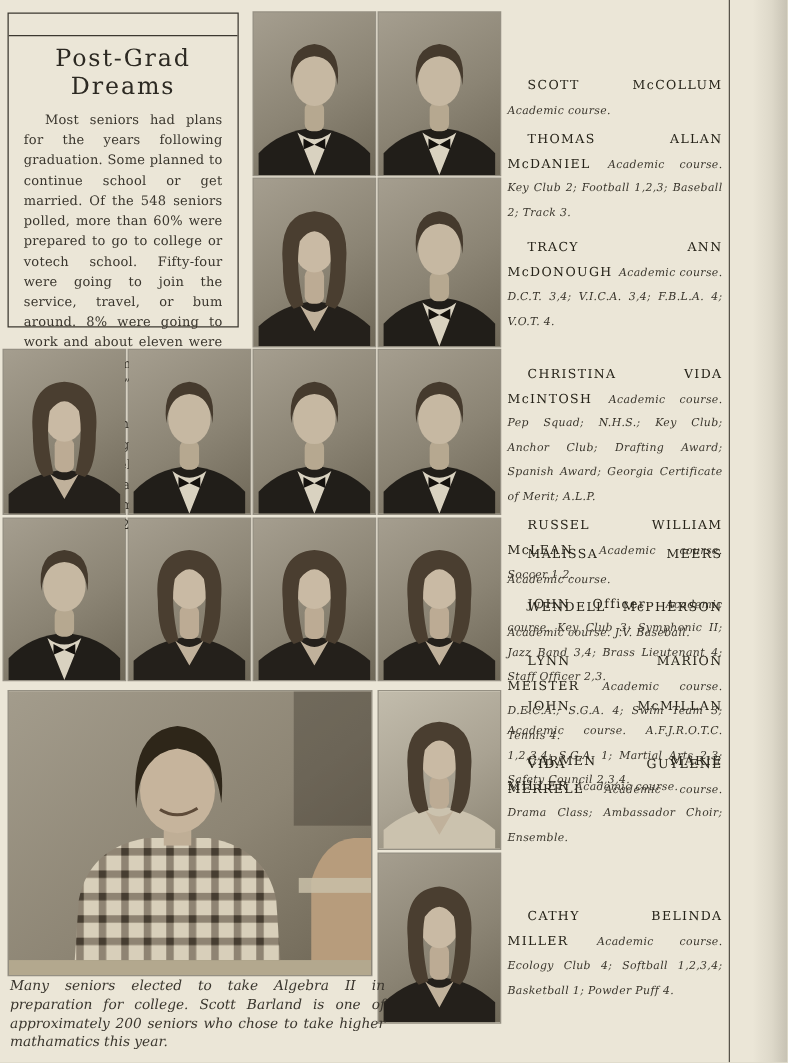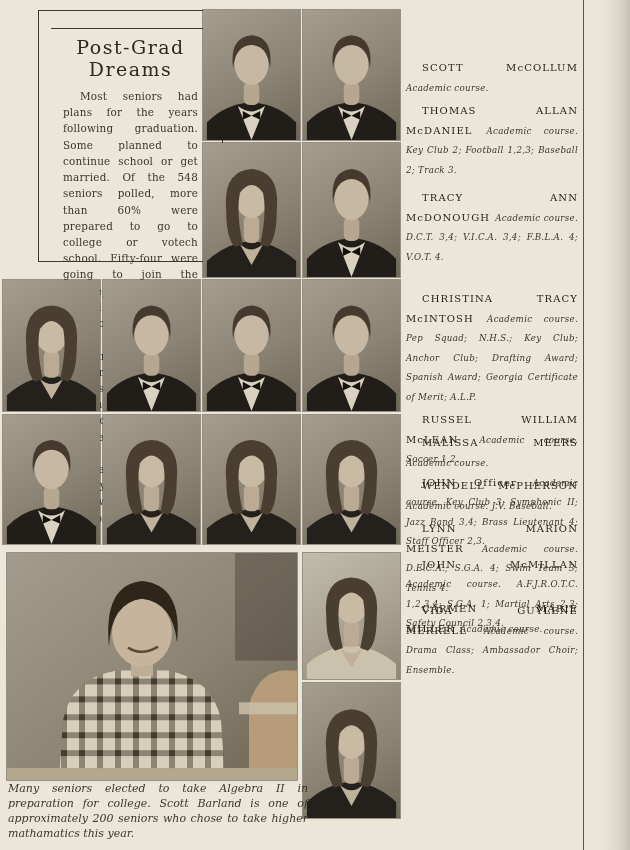--- a/index.html
+++ b/index.html
@@ -7,21 +7,21 @@
     position:relative;width:630px;height:850px;margin:0 auto;overflow:hidden;
     background:#ebe6d7;
     font-family:"DejaVu Serif","Liberation Serif",serif;color:#33302a;
   }
   .scan-edge{position:absolute;right:0;top:0;width:28px;height:100%;
     background:linear-gradient(90deg,rgba(100,95,80,0) 0%,rgba(100,95,80,0.10) 55%,rgba(70,65,52,0.22) 100%);pointer-events:none;}
   .rule-right{position:absolute;left:583px;top:0;width:1px;height:850px;background:#57534a;}
 
   
   .sidebar-box{position:absolute;left:6px;top:10px;width:185px;height:252px;
-    border:1.5px solid #3c3830;box-sizing:border-box;padding:0 24px;background:transparent;margin-left:32px;}
+    border:1.5px solid #3c3830;box-sizing:border-box;padding:0 12px;background:transparent;}
   .sidebar-rule{border:0;border-top:1.5px solid #3c3830;margin:17px -12px 0 -12px;}
   .sidebar-title{font-size:19px;font-weight:normal;letter-spacing:1.5px;word-spacing:4px;
     text-align:center;margin:7px 0 8px 0;color:#2c2922;}
   .sidebar-body{font-size:10.4px;line-height:1.56;text-align:justify;text-indent:17px;
     margin:0;color:#3a362e;letter-spacing:0.2px;}
 
   
   .photo{position:absolute;overflow:hidden;box-shadow:0 0 0 1px rgba(45,40,28,0.45);
     background:linear-gradient(150deg,#a59e8f 0%,#8b8474 55%,#6f6858 100%);}
   .photo.light{background:linear-gradient(150deg,#c2bcac 0%,#a9a292 55%,#8d8675 100%);}
@@ -224,37 +224,40 @@
     <div class="group" style="top:56px">
       <p class="entry"><span class="ename">SCOTT McCOLLUM</span> <span class="edet">Academic course.</span></p>
       <p class="entry"><span class="ename">THOMAS ALLAN McDANIEL</span> <span class="edet">Academic course. Key Club 2; Football 1,2,3; Baseball 2; Track 3.</span></p>
     </div>
 
     <div class="group" style="top:186px">
       <p class="entry"><span class="ename">TRACY ANN McDONOUGH</span> <span class="edet">Academic course. D.C.T. 3,4; V.I.C.A. 3,4; F.B.L.A. 4; V.O.T. 4.</span></p>
     </div>
 
     <div class="group" style="top:287px">
-      <p class="entry"><span class="ename">CHRISTINA TRACY McINTOSH</span> <span class="edet">Academic course. Pep Squad; N.H.S.; Key Club; Anchor Club; Drafting Award; Spanish Award; Georgia Certificate of Merit; A.L.P.</span></p>
+      <p class="entry"><span class="ename">CHRISTINA VIDA McINTOSH</span> <span class="edet">Academic course. Pep Squad; N.H.S.; Key Club; Anchor Club; Drafting Award; Spanish Award; Georgia Certificate of Merit; A.L.P.</span></p>
       <p class="entry"><span class="ename">RUSSEL WILLIAM McLEAN</span> <span class="edet">Academic course. Soccer 1,2.</span></p>
       <p class="entry"><span class="ename">JOHN Officer</span> <span class="edet">Academic course. Key Club 3; Symphonic II; Jazz Band 3,4; Brass Lieutenant 4; Staff Officer 2,3.</span></p>
       <p class="entry"><span class="ename">JOHN McMILLAN</span> <span class="edet">Academic course. A.F.J.R.O.T.C. 1,2,3,4; S.G.A. 1; Martial Arts 2,3; Safety Council 2,3,4.</span></p>
     </div>
 
     <div class="group" style="top:431px">
       <p class="entry"><span class="ename">MALISSA MEERS</span> <span class="edet">Academic course.</span></p>
       <p class="entry"><span class="ename">WENDELL McPHERSON</span> <span class="edet">Academic course. J.V. Baseball.</span></p>
       <p class="entry"><span class="ename">LYNN MARION MEISTER</span> <span class="edet">Academic course. D.E.C.A.; S.G.A. 4; Swim Team 3; Tennis 4.</span></p>
       <p class="entry"><span class="ename">VIDA GUYLENE MERRELL</span> <span class="edet">Academic course. Drama Class; Ambassador Choir; Ensemble.</span></p>
     </div>
 
     <div class="group" style="top:597px">
       <p class="entry"><span class="ename">CARMEN MARIE MILLER</span> <span class="edet">Academic course.</span></p>
     </div>
 
+    <div class="group" style="top:721px">
+      <p class="entry"><span class="ename">CATHY BELINDA MILLER</span> <span class="edet">Academic course. Ecology Club 4; Softball 1,2,3,4; Basketball 1; Powder Puff 4.</span></p>
+    </div>
 
   </div>
 
   <p class="caption">Many seniors elected to take Algebra II in preparation for college. Scott Barland is one of approximately 200 seniors who chose to take higher mathamatics this year.</p>
 
   <div class="footer">
     <span>SENIORS</span><span class="tri">▲</span><span>159</span>
   </div>
 
 </div>

